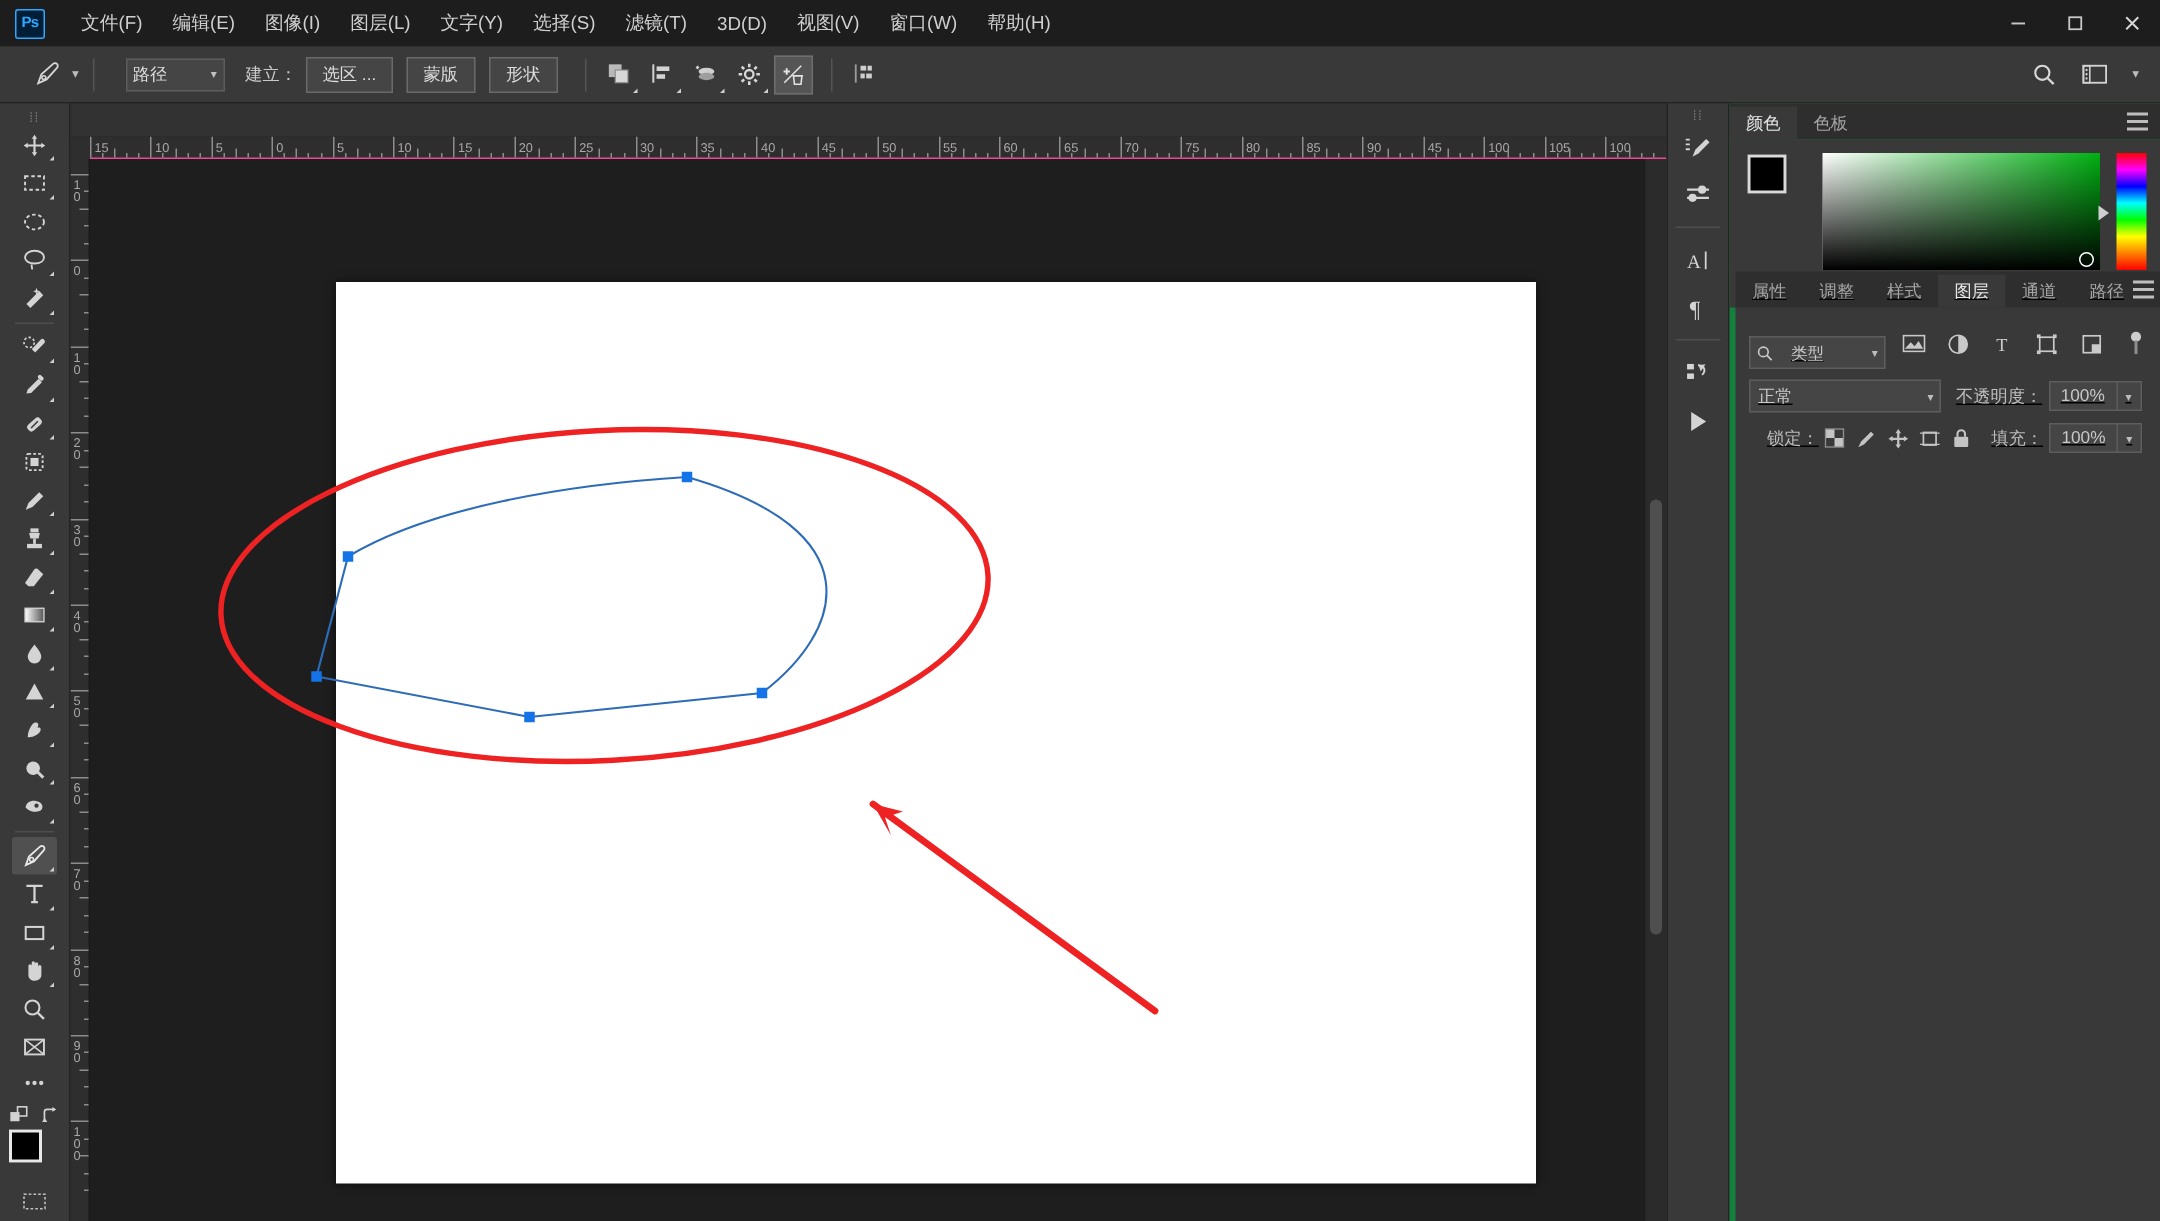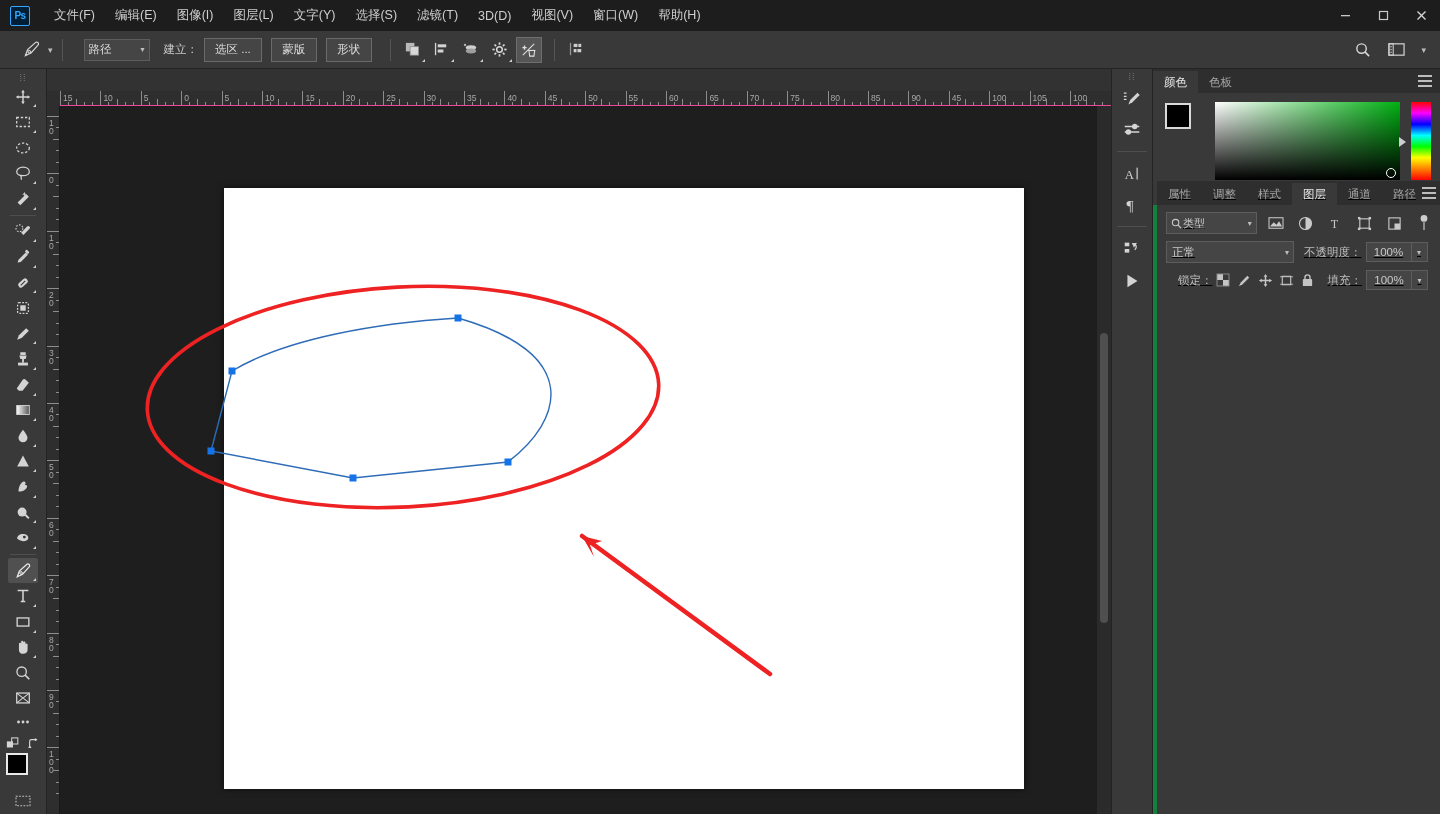--- a/index.html
+++ b/index.html
@@ -170,21 +170,21 @@
     position: absolute; left: 258px; top: 9px; width: 20px; height: 78px;
     background: linear-gradient(to bottom, #ff0000, #ff00ff, #0000ff, #00ffff, #00ff00, #ffff00, #ff8000, #ff0000);
   }
   .cp-hue-marker { position: absolute; left: 246px; top: 44px; width: 0; height: 0;
     border-top: 5px solid transparent; border-bottom: 5px solid transparent; border-left: 7px solid #cfcfcf; }
 
   .layerspanel { position: absolute; top: 112px; left: 4px; width: 287px; bottom: 0; background: #393939; text-decoration: underline; }
   .lp-row1 { display: flex; align-items: center; padding: 7px 9px 0 9px; gap: 8px; }
   .filter-box {
     width: 92px; height: 22px; background: #454545; border: 1px solid #5d5d5d;
-    display: flex; align-items: center; padding: 0 4px; position: relative; gap: 1px;
+    display: flex; align-items: center; padding: 0 4px; position: relative; gap: 12px; margin-top: 12px;
   }
   .filter-box .ftxt { color: #c8c8c8; font-size: 11px; }
   .filter-box .fcaret { position: absolute; right: 4px; font-size: 8px; color: #bdbdbd; }
   .filt-ico { width: 22px; height: 20px; display: flex; align-items: center; justify-content: center; color: #c9c9c9; }
   .lp-row2 { display: flex; align-items: center; padding: 7px 9px 0 9px; }
   .blend-select {
     width: 128px; height: 22px; background: #454545; border: 1px solid #5d5d5d;
     color: #c8c8c8; font-size: 11.5px; display: flex; align-items: center; padding: 0 5px;
     position: relative;
   }

